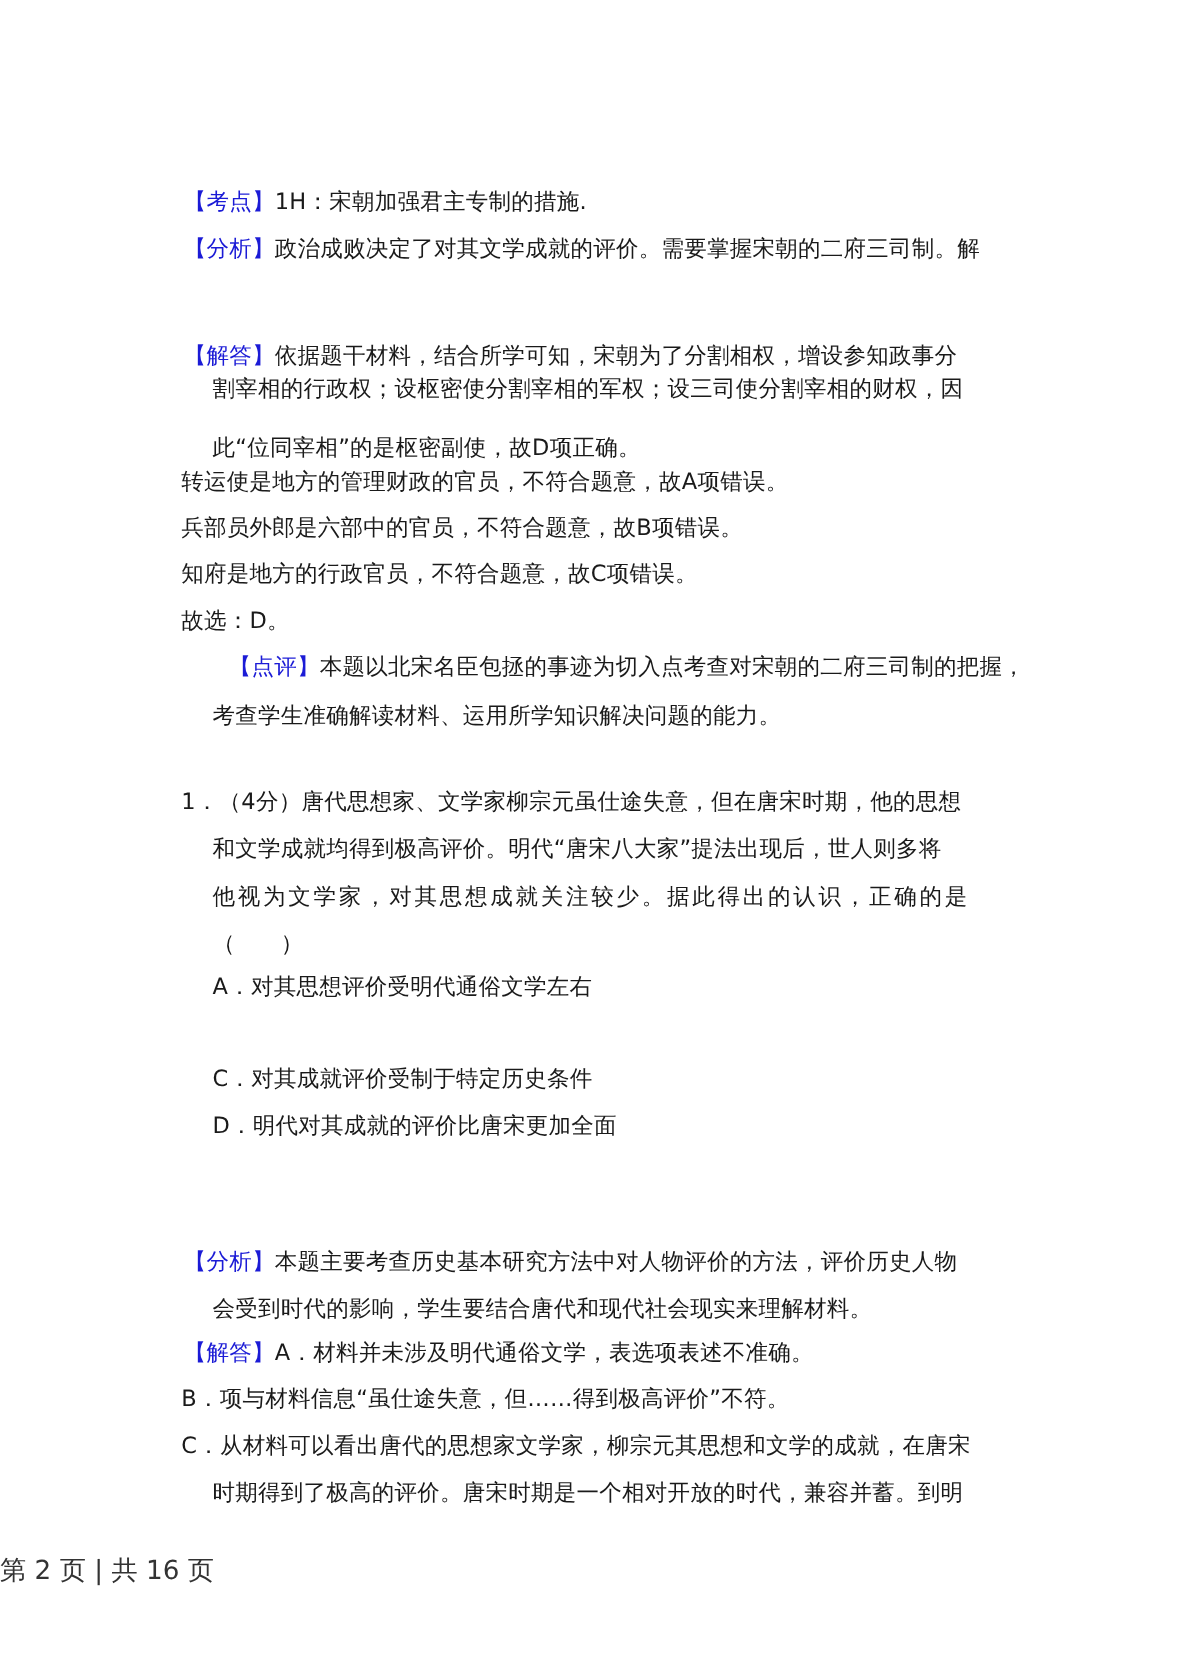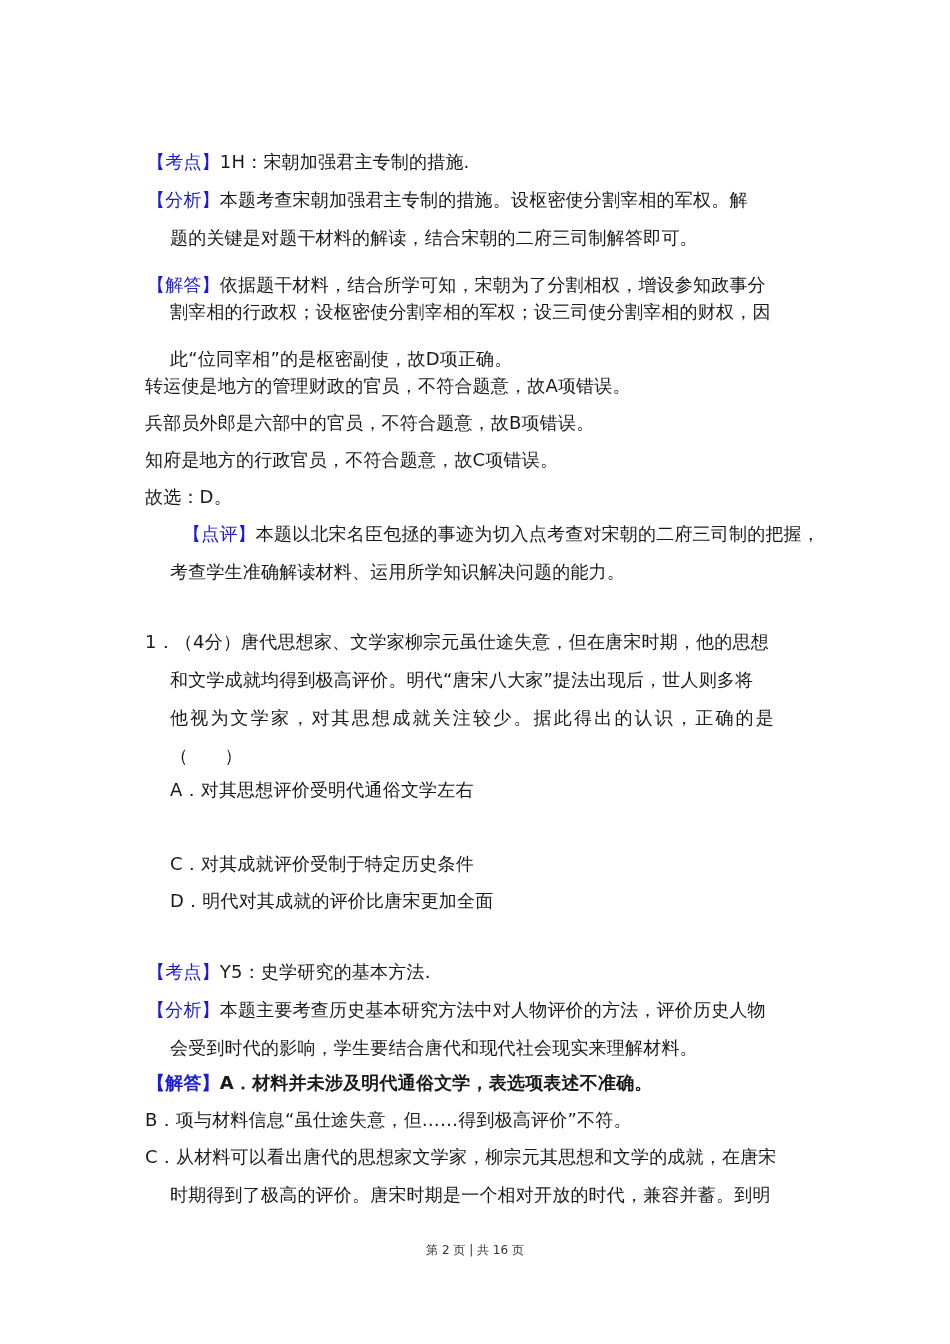--- a/index.html
+++ b/index.html
@@ -1,35 +1,34 @@
 <!DOCTYPE html>
 <html><head>
 <meta charset="utf-8">
 <style>
   html, body { margin: 0; padding: 0; background: #ffffff; }
   body { width: 950px; height: 1344px; position: relative; overflow: hidden;
          font-family: "DejaVu Sans", "Liberation Sans", sans-serif; color: #1a1a1a; }
   .page { position: absolute; left: 0; top: 0; width: 868px; height: 1344px; }
   .line { position: absolute; font-size: 18px; line-height: 24px; white-space: nowrap; letter-spacing: 0.2px; }
   .tag { color: #1b1bd6; }
-  .footer { position: absolute; top: 1242px; left: 0; width: 950px; text-align: center; font-size: 12px; color: #333; }
+  .footer { position: absolute; top: 1242px; left: 0; width: 950px; font-size: 21px; color: #333; }
 </style>
 </head>
 <body>
 
 <div class="page">
 
   <div class="line" style="left:147px;top:150px;">
     <span class="tag">【考点】</span><span>1H：宋朝加强君主专制的措施.</span>
   </div>
 
   <div class="line" style="left:147px;top:188px;">
-    <span class="tag">【分析】</span><span>本题考查宋朝加强君主专制的措施。设枢密使分割宰相的军权。解</span>
+    <span class="tag">【分析】</span><span>政治成败决定了对其文学成就的评价。需要掌握宋朝的二府三司制。解</span>
   </div>
-  <div class="line" style="left:170px;top:226px;">题的关键是对题干材料的解读，结合宋朝的二府三司制解答即可。</div>
 
   <div class="line" style="left:147px;top:263px;margin-top:10px;">
     <span class="tag">【解答】</span><span>依据题干材料，结合所学可知，宋朝为了分割相权，增设参知政事分</span>
   </div>
   <div class="line" style="left:170px;top:300px;">割宰相的行政权；设枢密使分割宰相的军权；设三司使分割宰相的财权，因</div>
   <div class="line" style="left:170px;top:347px;">此“位同宰相”的是枢密副使，故D项正确。</div>
 
   <div class="line" style="left:145px;top:374px;">转运使是地方的管理财政的官员，不符合题意，故A项错误。</div>
   <div class="line" style="left:145px;top:411px;">兵部员外郎是六部中的官员，不符合题意，故B项错误。</div>
   <div class="line" style="left:145px;top:448px;">知府是地方的行政官员，不符合题意，故C项错误。</div>
@@ -42,30 +41,27 @@
 
   <div class="line" style="left:145px;top:630px;">1．（4分）唐代思想家、文学家柳宗元虽仕途失意，但在唐宋时期，他的思想</div>
   <div class="line" style="left:170px;top:668px;">和文学成就均得到极高评价。明代“唐宋八大家”提法出现后，世人则多将</div>
   <div class="line" style="left:170px;top:706px;letter-spacing:2.2px;">他视为文学家，对其思想成就关注较少。据此得出的认识，正确的是</div>
   <div class="line" style="left:170px;top:744px;">（　　）</div>
 
   <div class="line" style="left:170px;top:778px;">A．对其思想评价受明代通俗文学左右</div>
   <div class="line" style="left:170px;top:852px;">C．对其成就评价受制于特定历史条件</div>
   <div class="line" style="left:170px;top:889px;">D．明代对其成就的评价比唐宋更加全面</div>
 
-  <div class="line" style="left:147px;top:960px;">
-    <span class="tag">【考点】</span><span>Y5：史学研究的基本方法.</span>
-  </div>
 
   <div class="line" style="left:147px;top:998px;">
     <span class="tag">【分析】</span><span>本题主要考查历史基本研究方法中对人物评价的方法，评价历史人物</span>
   </div>
   <div class="line" style="left:170px;top:1036px;">会受到时代的影响，学生要结合唐代和现代社会现实来理解材料。</div>
 
-  <div class="line" style="left:147px;top:1071px;font-weight:bold;">
+  <div class="line" style="left:147px;top:1071px;">
     <span class="tag">【解答】</span><span>A．材料并未涉及明代通俗文学，表选项表述不准确。</span>
   </div>
   <div class="line" style="left:145px;top:1108px;">B．项与材料信息“虽仕途失意，但……得到极高评价”不符。</div>
   <div class="line" style="left:145px;top:1145px;">C．从材料可以看出唐代的思想家文学家，柳宗元其思想和文学的成就，在唐宋</div>
   <div class="line" style="left:170px;top:1183px;">时期得到了极高的评价。唐宋时期是一个相对开放的时代，兼容并蓄。到明</div>
 
   <div class="footer">第 2 页 | 共 16 页</div>
 </div>
 
 </body></html>

